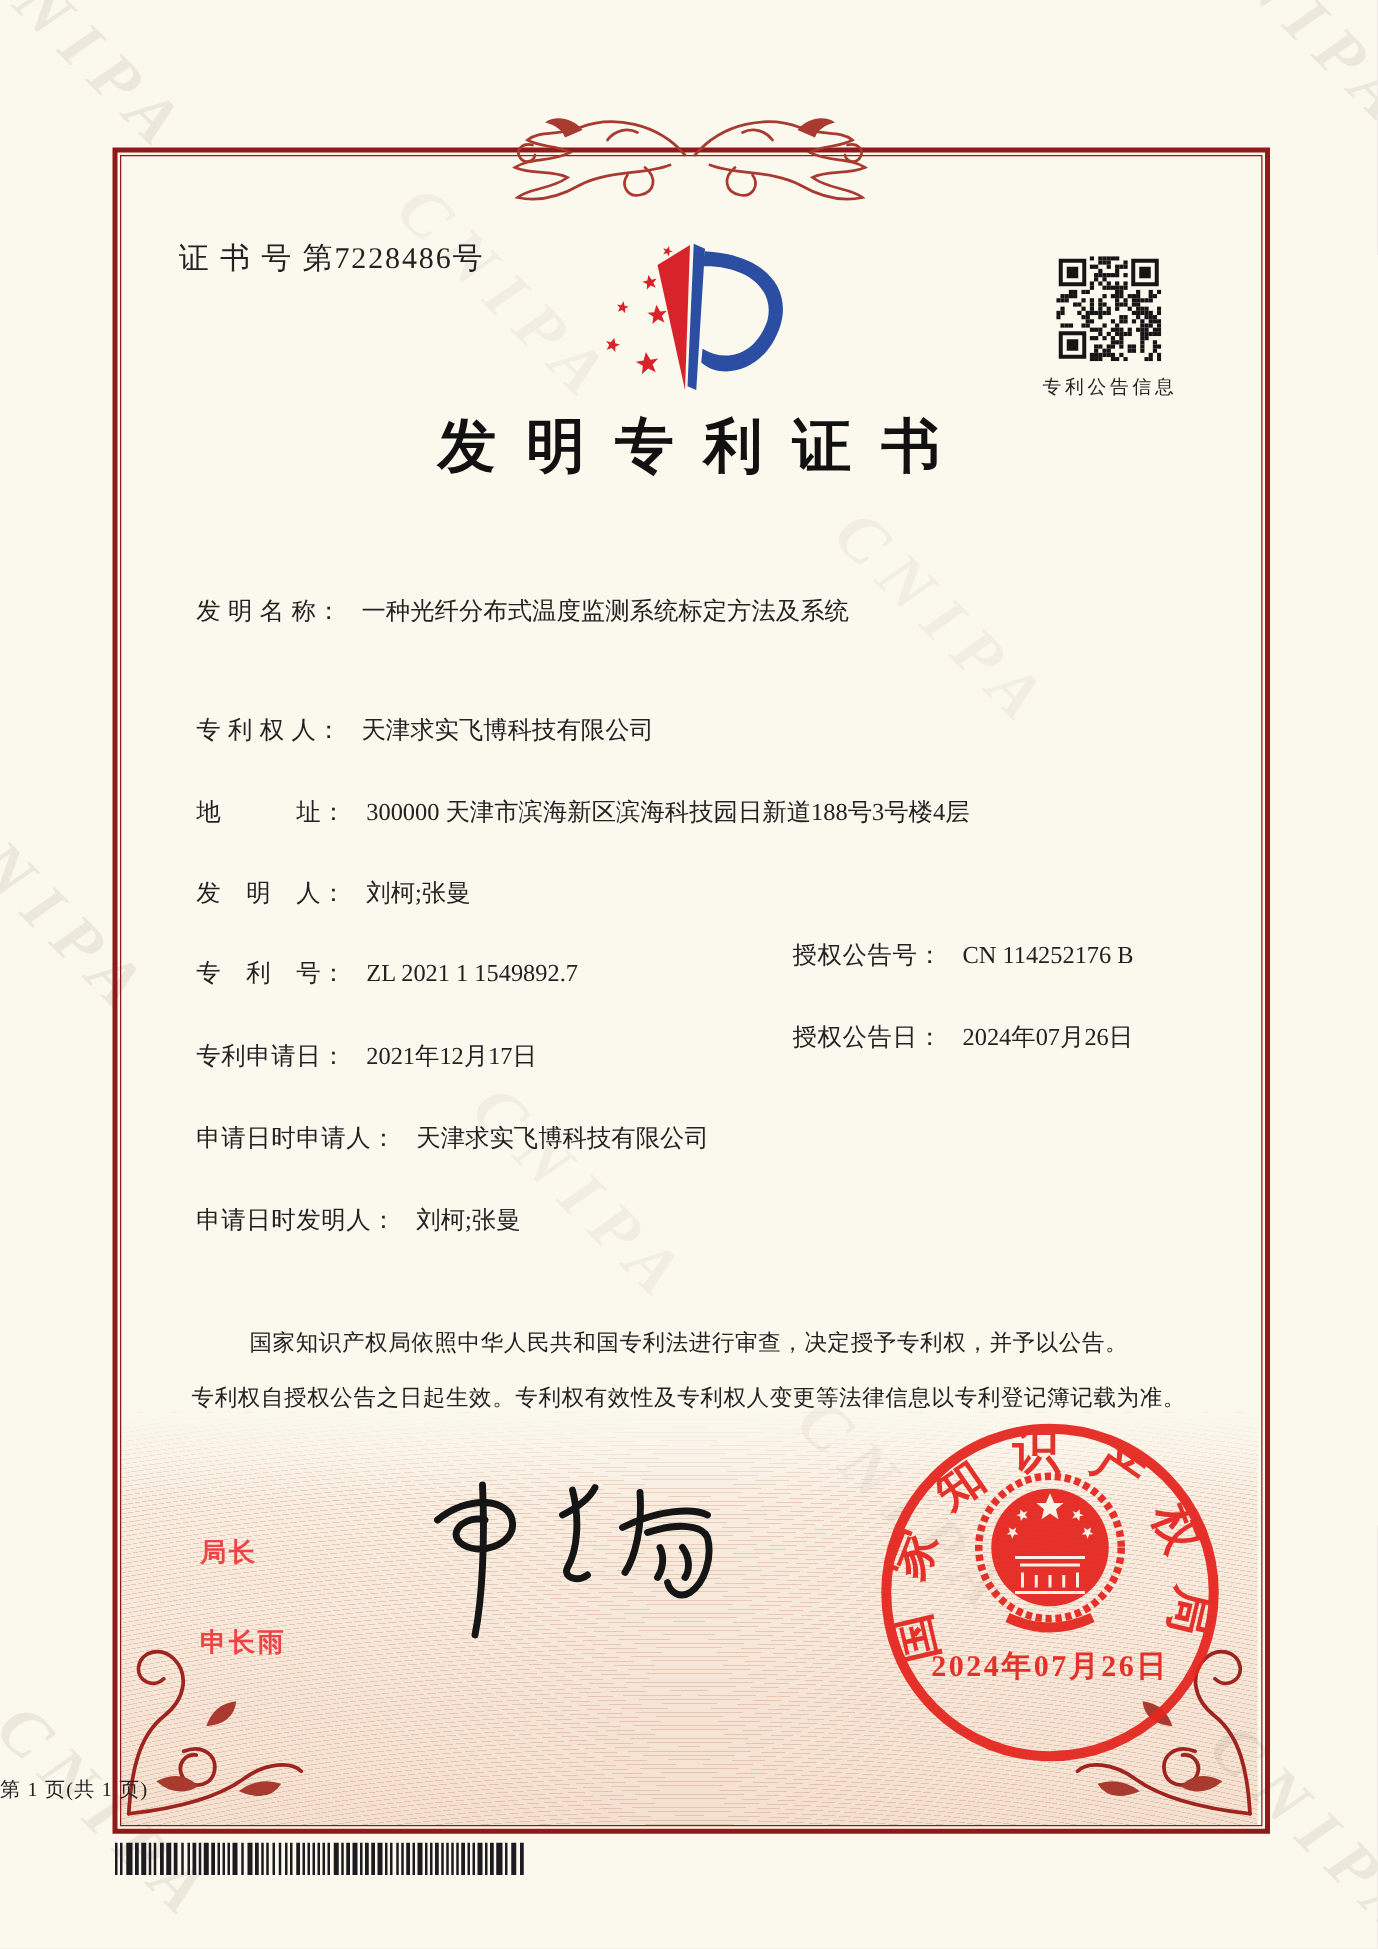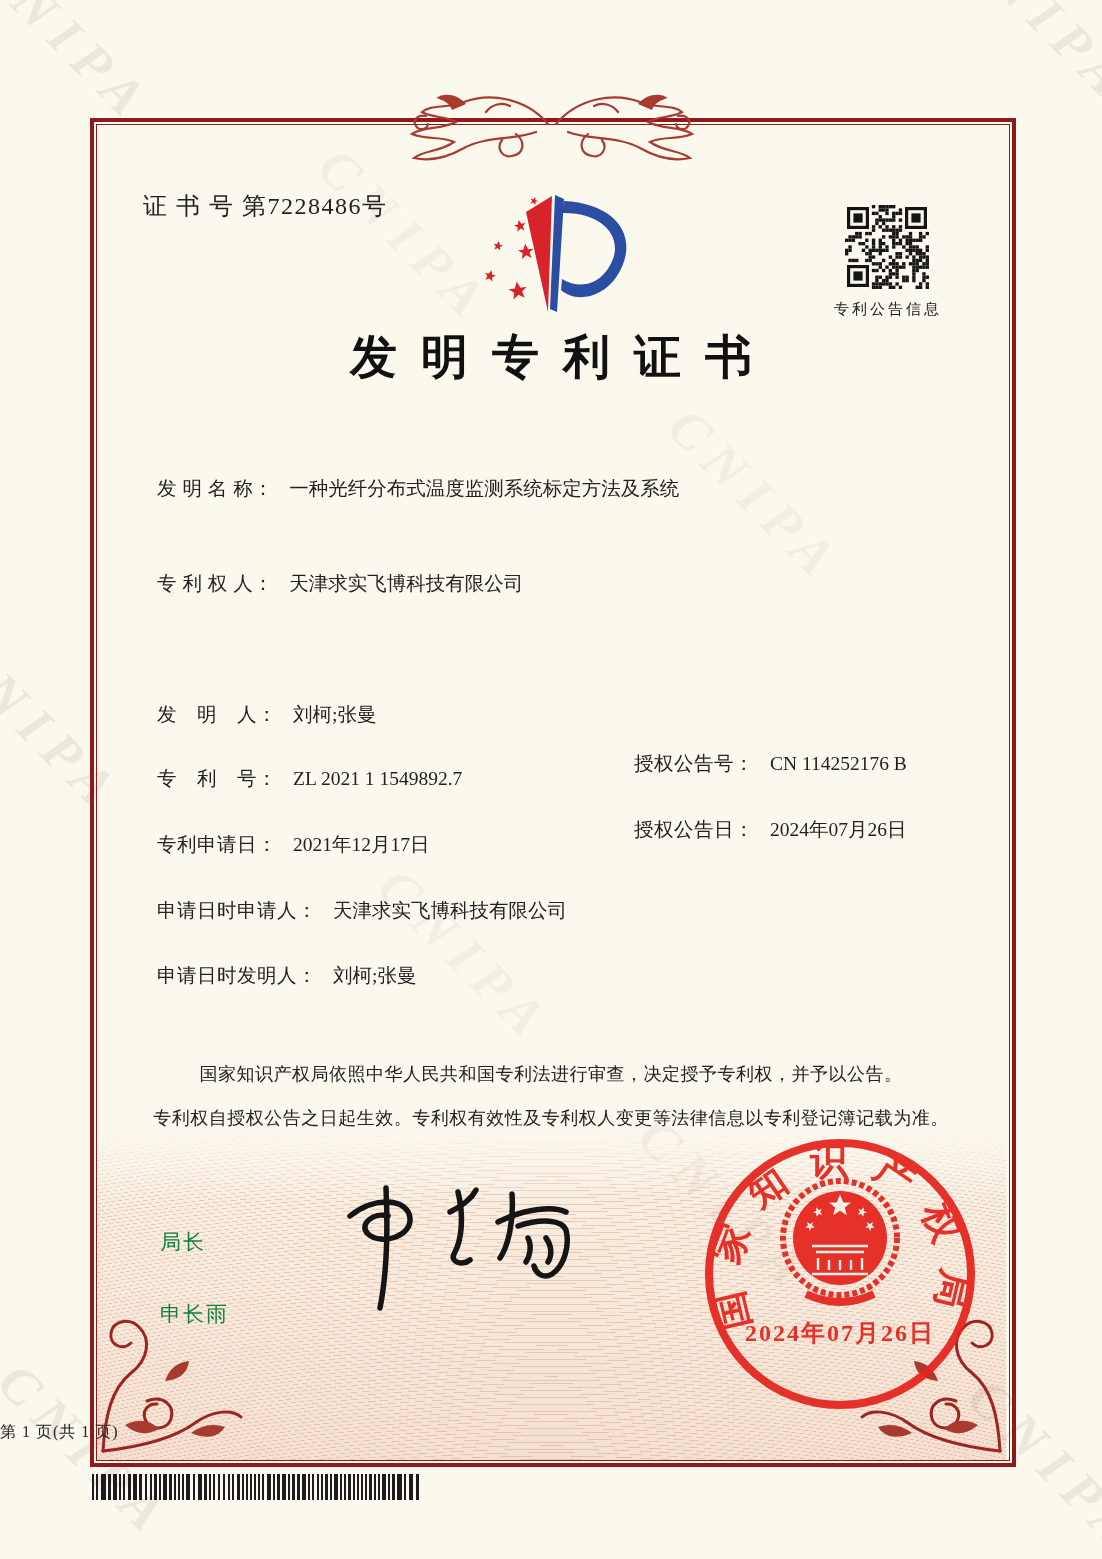--- a/index.html
+++ b/index.html
@@ -49,21 +49,21 @@
   .row .lbl{letter-spacing:0.5px;}
   .row .val{margin-left:16px;}
   .col-l{left:157px;margin-top:15px;}
   .col-r{left:634px;}
   .legal{
     position:absolute;left:120px;width:862px;top:1052px;
     font-size:18px;line-height:44px;text-align:center;letter-spacing:0.5px;
   }
   .director-title,.director-name{
     position:absolute;left:160px;font-family:"Liberation Sans",sans-serif;
-    font-weight:normal;font-size:21px;color:#15803d;letter-spacing:2px;
+    font-weight:bold;font-size:21px;color:#ef4444;letter-spacing:2px;
   }
   .director-title{top:1228px;}
   .director-name{top:1300px;}
   .signature{position:absolute;left:322px;top:1182px;}
   .seal{position:absolute;left:700px;top:1134px;width:280px;height:280px;
     opacity:0.94;}
   .footer{position:absolute;left:0;right:0;top:1422px;font-size:16px;letter-spacing:1px;}
   .barcode{position:absolute;left:92px;top:1474px;}
 </style>
 </head>
@@ -377,20 +377,23 @@
     <div class="qr-label">专利公告信息</div>
 
     <div class="title">发明专利证书</div>
 
     <div class="row col-l" style="top:460px">
       <span class="lbl">发 明 名 称：</span><span class="val">一种光纤分布式温度监测系统标定方法及系统</span>
     </div>
     <div class="row col-l" style="top:555px">
       <span class="lbl">专 利 权 人：</span><span class="val">天津求实飞博科技有限公司</span>
     </div>
+    <div class="row col-l" style="top:621px">
+      <span class="lbl">地　　　址：</span><span class="val">300000 天津市滨海新区滨海科技园日新道188号3号楼4层</span>
+    </div>
     <div class="row col-l" style="top:686px">
       <span class="lbl">发　明　人：</span><span class="val">刘柯;张曼</span>
     </div>
     <div class="row col-l" style="top:750px">
       <span class="lbl">专　利　号：</span><span class="val">ZL 2021 1 1549892.7</span>
     </div>
     <div class="row col-r" style="top:750px">
       <span class="lbl">授权公告号：</span><span class="val">CN 114252176 B</span>
     </div>
     <div class="row col-l" style="top:816px">

